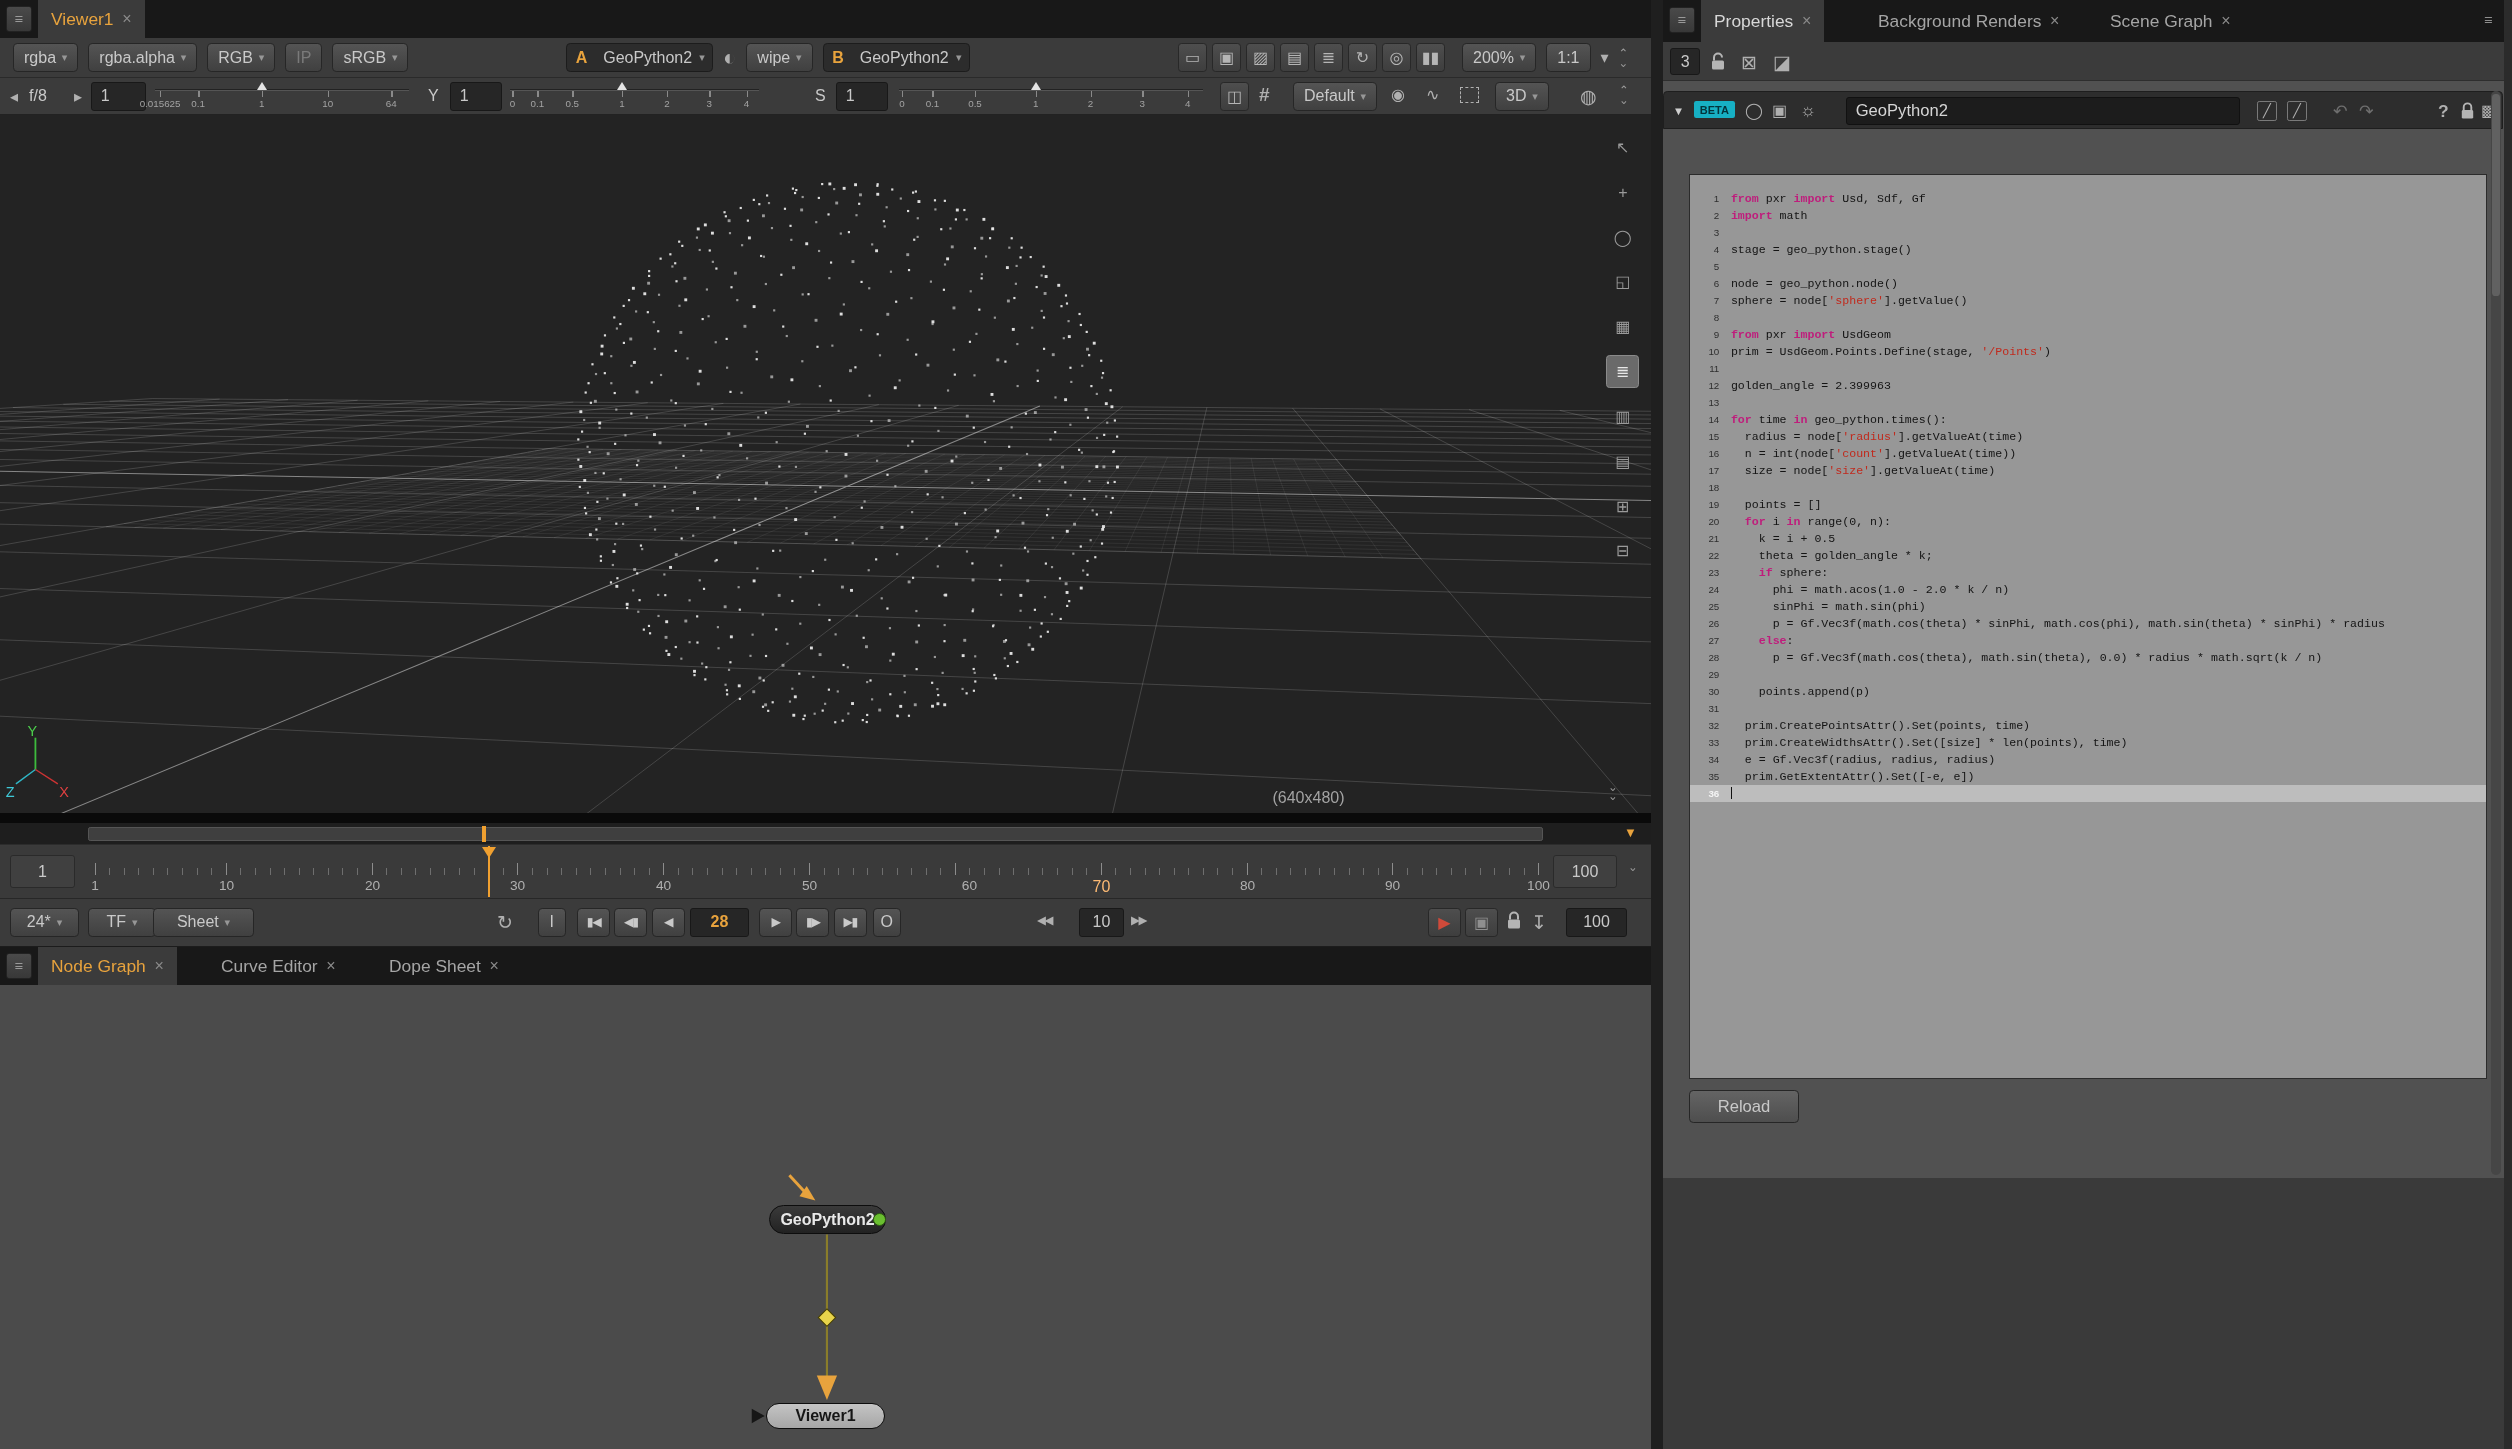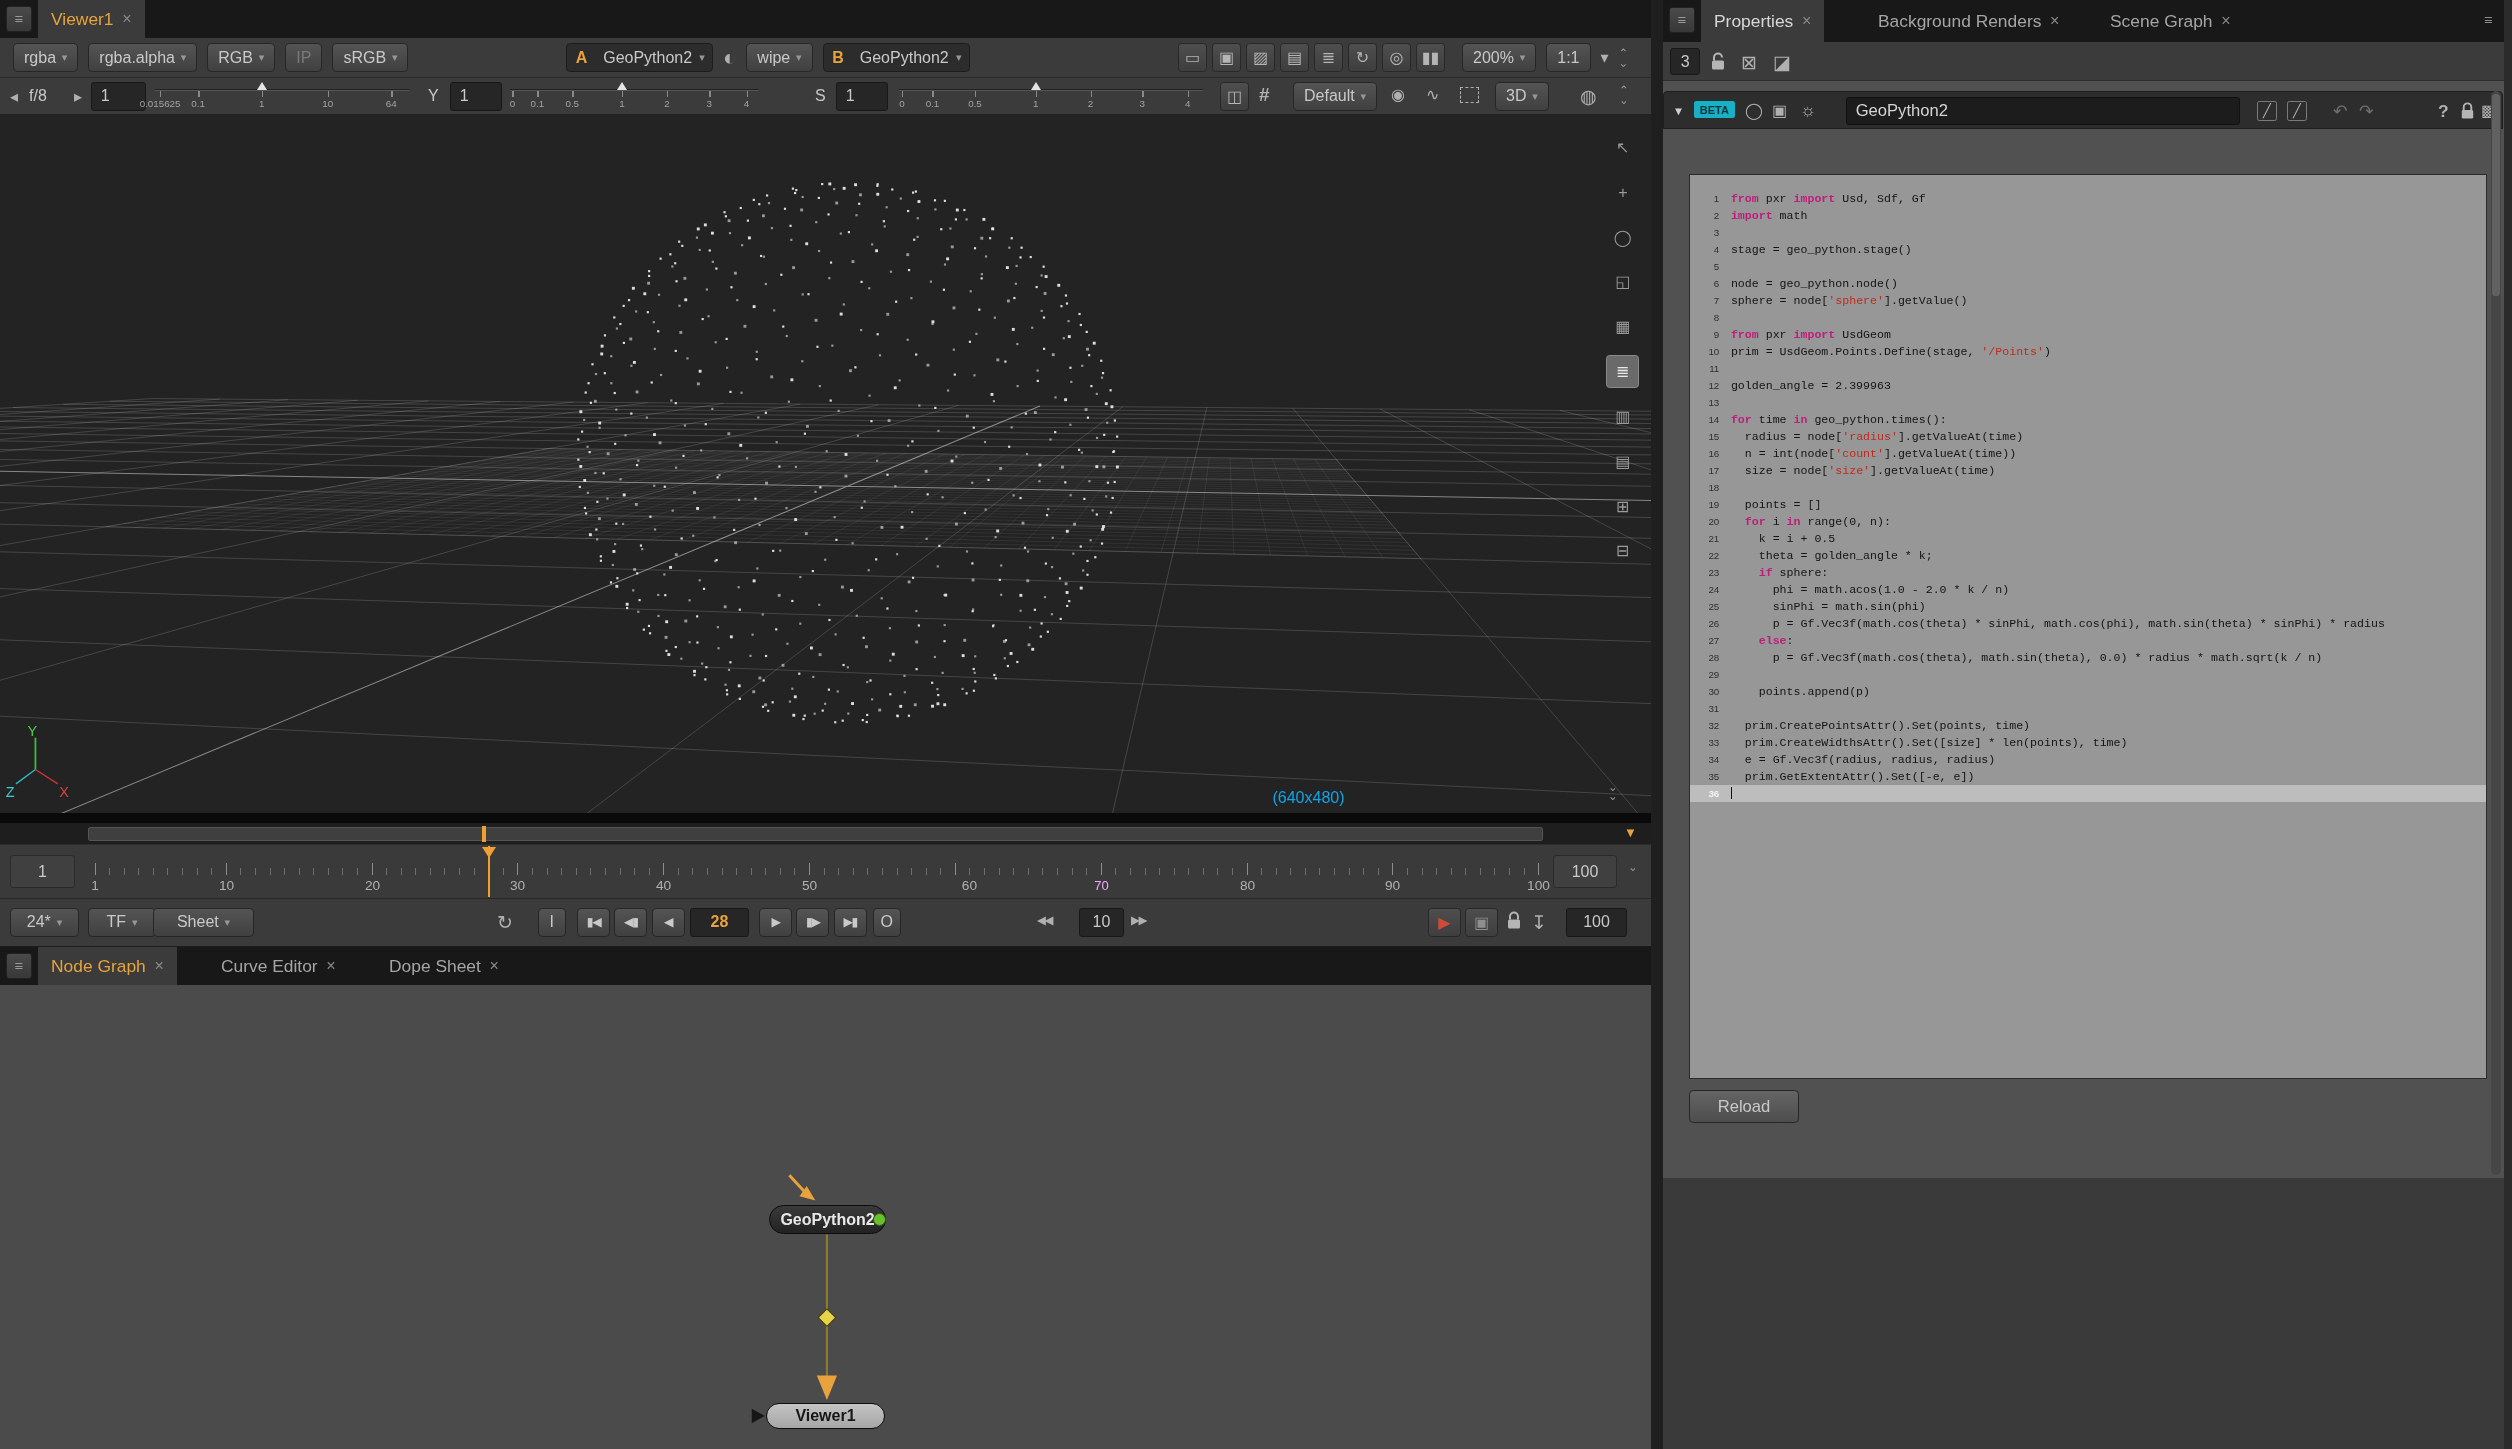--- a/index.html
+++ b/index.html
@@ -883,21 +883,21 @@
 
     <svg class="abs" style="left:0;top:611px;" width="159" height="87" viewBox="0 0 220 120">
       <line x1="49" y1="60" x2="49" y2="16" stroke="#3dbb3d" stroke-width="2.5"></line>
       <line x1="49" y1="60" x2="22" y2="80" stroke="#2fb7c7" stroke-width="2"></line>
       <line x1="49" y1="60" x2="80" y2="80" stroke="#cc3333" stroke-width="2"></line>
       <text x="38" y="14" fill="#4ccf4c" font-size="20">Y</text>
       <text x="8" y="98" fill="#3fc9d8" font-size="20">Z</text>
       <text x="82" y="98" fill="#e04040" font-size="20">X</text>
     </svg>
 
-    <div class="abs" style="left:1200px;top:674px;width:217px;text-align:center;color:#0ea5e9;font-size:16px;">(640x480)</div>
+    <div class="abs" style="left:1200px;top:674px;width:217px;text-align:center;color:#a3a3a3;font-size:16px;">(640x480)</div>
     <div class="abs chev-stack" style="left:1608px;top:667px;">
         <span>⌄</span>
         <span>⌄</span>
       </div>
   </div>
 
   <div class="abs" style="left:0;top:813px;width:1651px;height:10px;background:#0a0a0a;"></div>
 
   <div class="abs" style="left:0;top:823px;width:1651px;height:22.4px;background:#1e1e1e;border-bottom:0.7px solid #2c2c2c;">
     <div class="abs" style="left:88px;top:4.3px;width:1455px;height:13.7px;background:#3f3f3f;border:0.7px solid #555;border-radius:2.2px;"></div>
@@ -980,21 +980,21 @@
         <div style="position: absolute; left: 881px; top: 22px; width: 1.4px; height: 7.2px; background: rgb(110, 110, 110);"></div>
         <div style="position: absolute; left: 896px; top: 22px; width: 1.4px; height: 7.2px; background: rgb(110, 110, 110);"></div>
         <div style="position: absolute; left: 911px; top: 22px; width: 1.4px; height: 7.2px; background: rgb(110, 110, 110);"></div>
         <div style="position: absolute; left: 925px; top: 22px; width: 1.4px; height: 7.2px; background: rgb(110, 110, 110);"></div>
         <div style="position: absolute; left: 940px; top: 22px; width: 1.4px; height: 7.2px; background: rgb(110, 110, 110);"></div>
         <div style="position: absolute; left: 954px; top: 22px; width: 1.4px; height: 7.2px; background: rgb(110, 110, 110);"></div>
         <div style="position: absolute; left: 969px; top: 22px; width: 1.4px; height: 7.2px; background: rgb(110, 110, 110);"></div>
         <div style="position: absolute; left: 984px; top: 22px; width: 1.4px; height: 7.2px; background: rgb(110, 110, 110);"></div>
         <div style="position: absolute; left: 998px; top: 22px; width: 1.4px; height: 7.2px; background: rgb(110, 110, 110);"></div>
         <div style="position: absolute; left: 1013px; top: 17.4px; width: 1.4px; height: 11.6px; background: rgb(140, 140, 140);"></div>
-        <div style="position: absolute; left: 992px; top: 32px; width: 43px; text-align: center; font-size: 13px; color: #f0abfc;">70</div>
+        <div style="position: absolute; left: 992px; top: 32px; width: 43px; text-align: center; font-size: 16px; color: #fdba74;">70</div>
         <div style="position: absolute; left: 1027px; top: 22px; width: 1.4px; height: 7.2px; background: rgb(110, 110, 110);"></div>
         <div style="position: absolute; left: 1042px; top: 22px; width: 1.4px; height: 7.2px; background: rgb(110, 110, 110);"></div>
         <div style="position: absolute; left: 1057px; top: 22px; width: 1.4px; height: 7.2px; background: rgb(110, 110, 110);"></div>
         <div style="position: absolute; left: 1071px; top: 22px; width: 1.4px; height: 7.2px; background: rgb(110, 110, 110);"></div>
         <div style="position: absolute; left: 1086px; top: 22px; width: 1.4px; height: 7.2px; background: rgb(110, 110, 110);"></div>
         <div style="position: absolute; left: 1100px; top: 22px; width: 1.4px; height: 7.2px; background: rgb(110, 110, 110);"></div>
         <div style="position: absolute; left: 1115px; top: 22px; width: 1.4px; height: 7.2px; background: rgb(110, 110, 110);"></div>
         <div style="position: absolute; left: 1129px; top: 22px; width: 1.4px; height: 7.2px; background: rgb(110, 110, 110);"></div>
         <div style="position: absolute; left: 1144px; top: 22px; width: 1.4px; height: 7.2px; background: rgb(110, 110, 110);"></div>
         <div style="position: absolute; left: 1159px; top: 17.4px; width: 1.4px; height: 11.6px; background: rgb(140, 140, 140);"></div>

